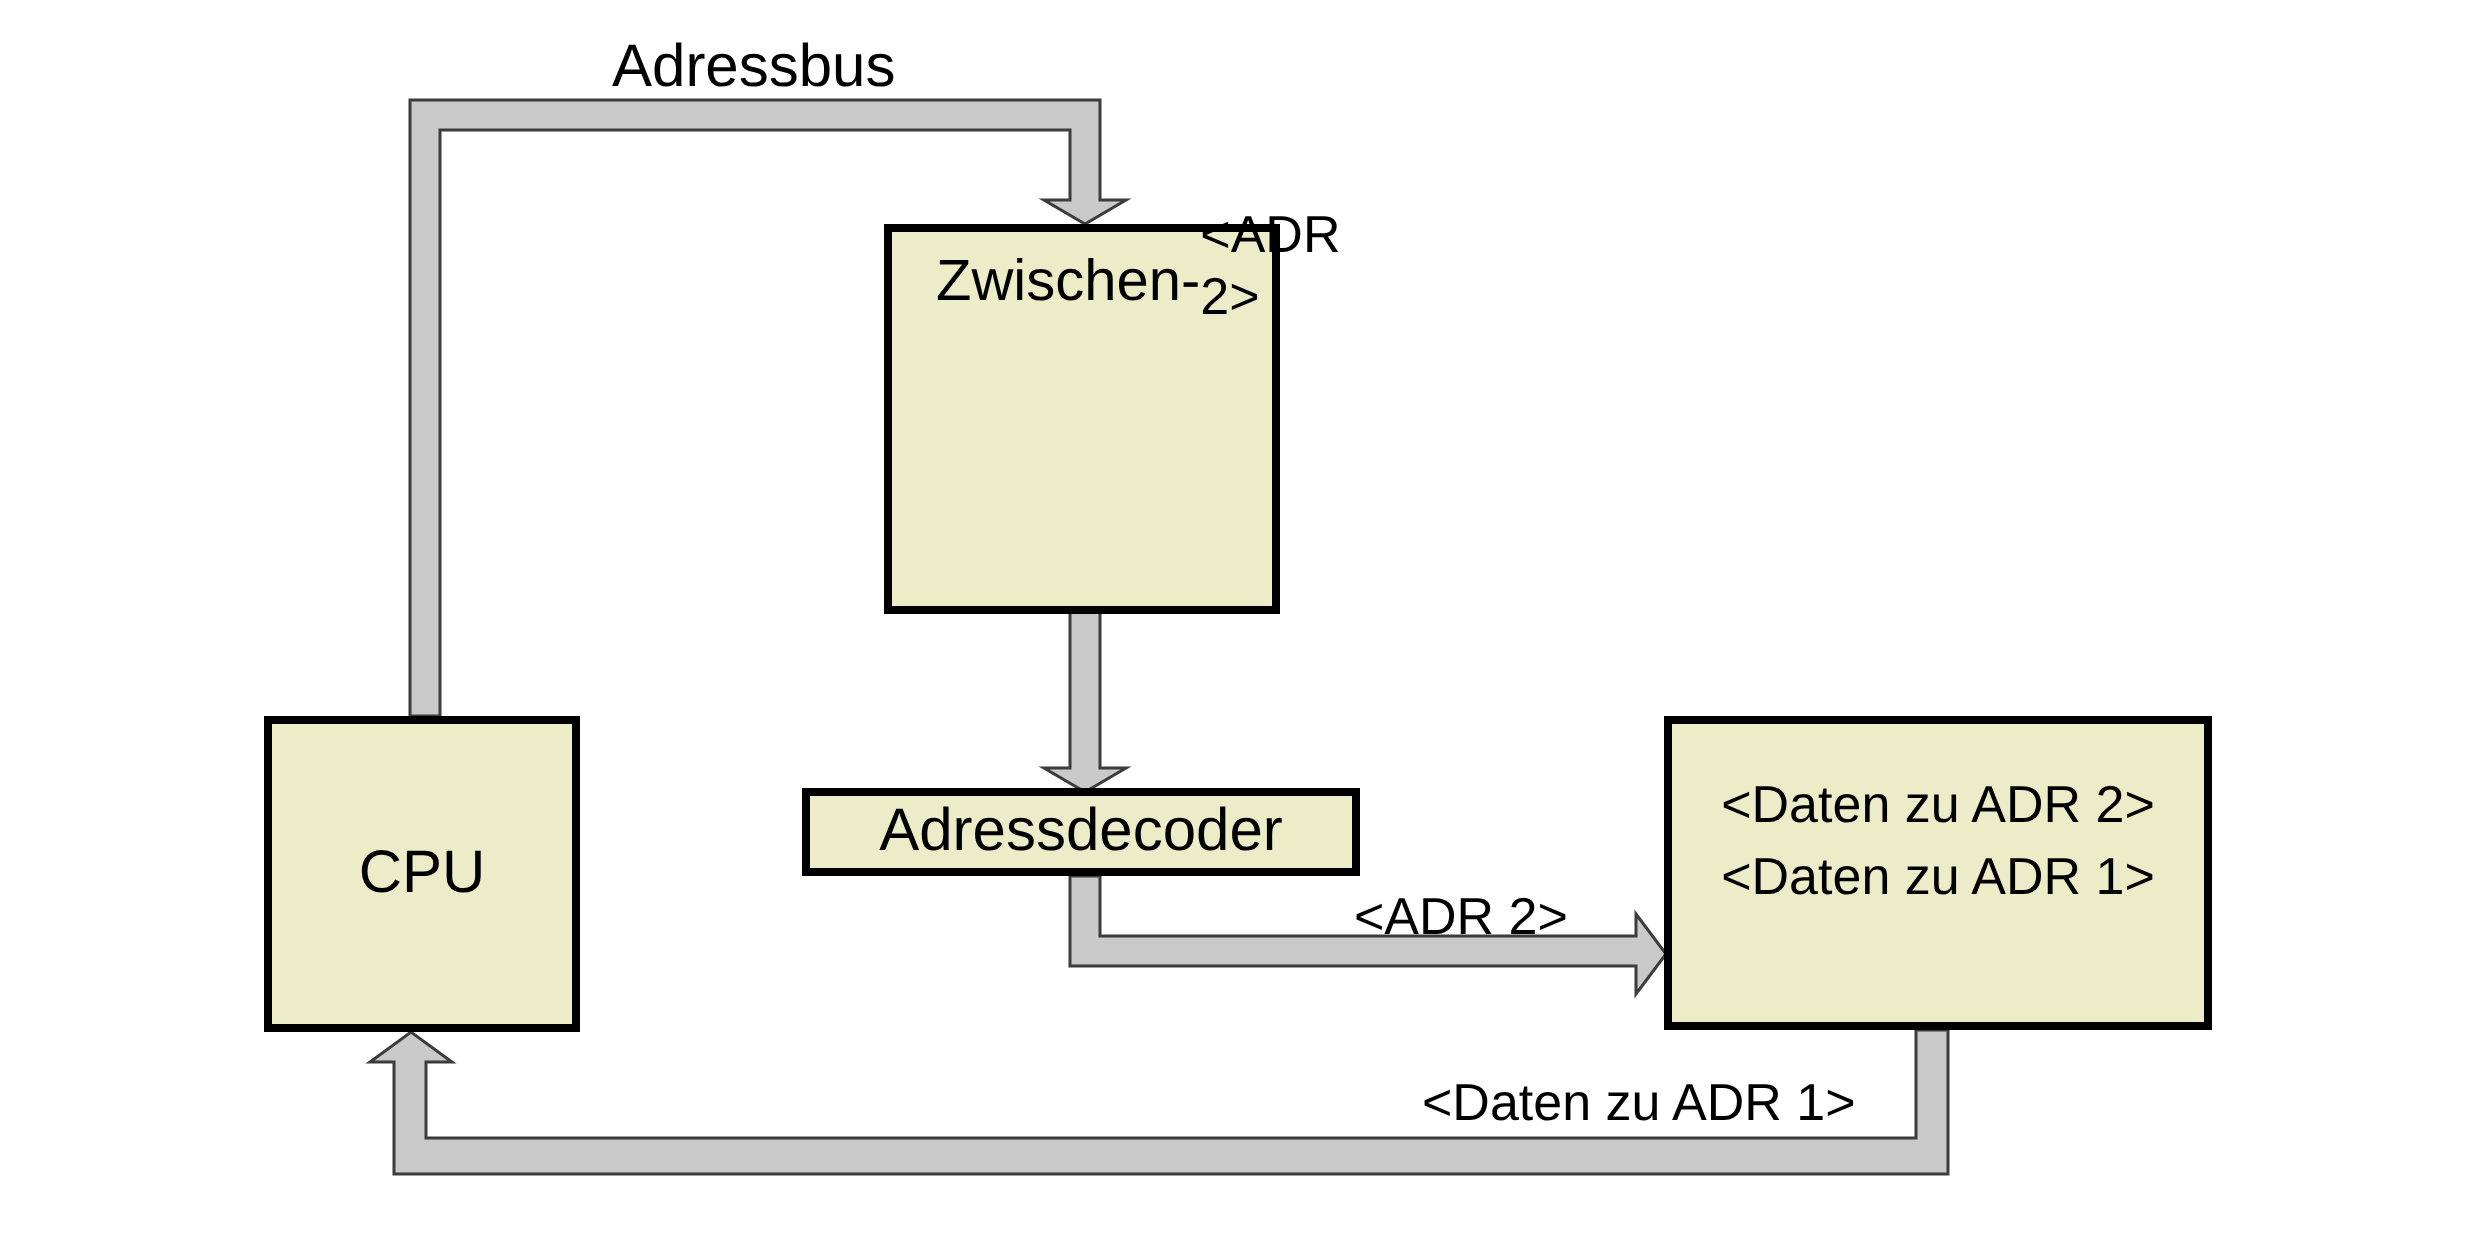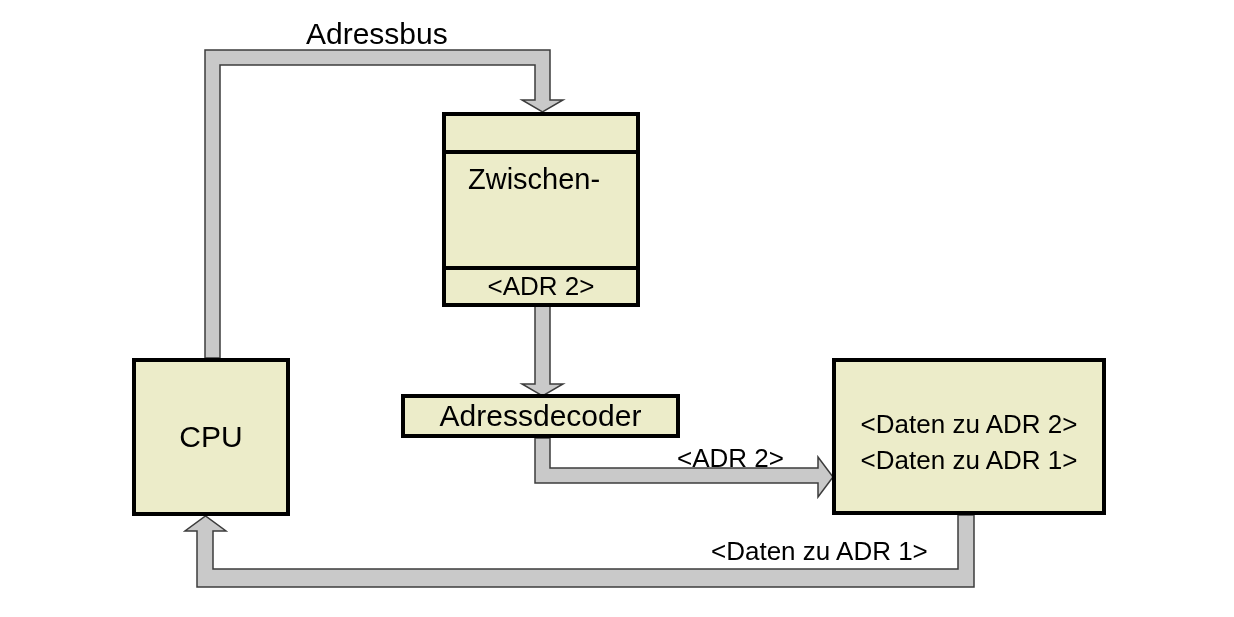--- a/index.html
+++ b/index.html
@@ -7,29 +7,29 @@
     --bus-fill:#c9c9c9; --bus-stroke:#3c3c3c; --text:#000000;
   }
   *{margin:0;padding:0;box-sizing:border-box;}
   html,body{background:var(--background);}
   body{font-family:"Liberation Sans","DejaVu Sans",sans-serif;color:var(--text);}
   .canvas{position:relative;width:1234px;height:591px;background:var(--background);overflow:hidden;}
   .bus-layer{position:absolute;left:0;top:0;}
   .bus{fill:var(--bus-fill);stroke:var(--bus-stroke);stroke-width:1.5;stroke-linejoin:miter;}
   .box{position:absolute;background:var(--box-fill);border:4px solid var(--box-border);}
   .cpu{left:132px;top:358px;width:158px;height:158px;display:flex;align-items:center;justify-content:center;font-size:30px;}
-  .buffer{left:442px;top:112px;width:198px;height:195px;display:flex;flex-direction:column;}
+  .buffer{left:442px;top:112px;width:198px;height:195px;display:flex;flex-direction:row;}
   .buf-top{height:34px;}
   .divider{height:4px;background:var(--box-border);flex:none;}
   .buf-mid{flex:1;padding:7px 0 0 22px;font-size:29px;line-height:37px;}
   .buf-bottom{height:33px;display:flex;align-items:center;justify-content:center;font-size:26px;}
   .decoder{left:401px;top:394px;width:279px;height:44px;display:flex;align-items:center;justify-content:center;font-size:30px;}
   .ram{left:832px;top:358px;width:274px;height:157px;padding-top:8px;text-align:center;}
   .ram-title{font-size:30px;line-height:34px;}
-  .ram-rows{margin-top:36px;font-size:26px;line-height:36px;}
+  .ram-rows{margin-top:14px;font-size:26px;line-height:36px;}
   .label{position:absolute;white-space:nowrap;}
   .lbl-adressbus{left:306px;top:17px;font-size:30px;line-height:34px;}
   .lbl-datenbus{left:516px;top:531px;font-size:28px;line-height:32px;}
   .lbl-datenbus-payload{left:711px;top:536px;font-size:26px;line-height:30px;}
   .lbl-adr2-payload{left:677px;top:443px;font-size:26px;line-height:30px;}
 </style>
 </head>
 <body>
 
 <div class="canvas">

